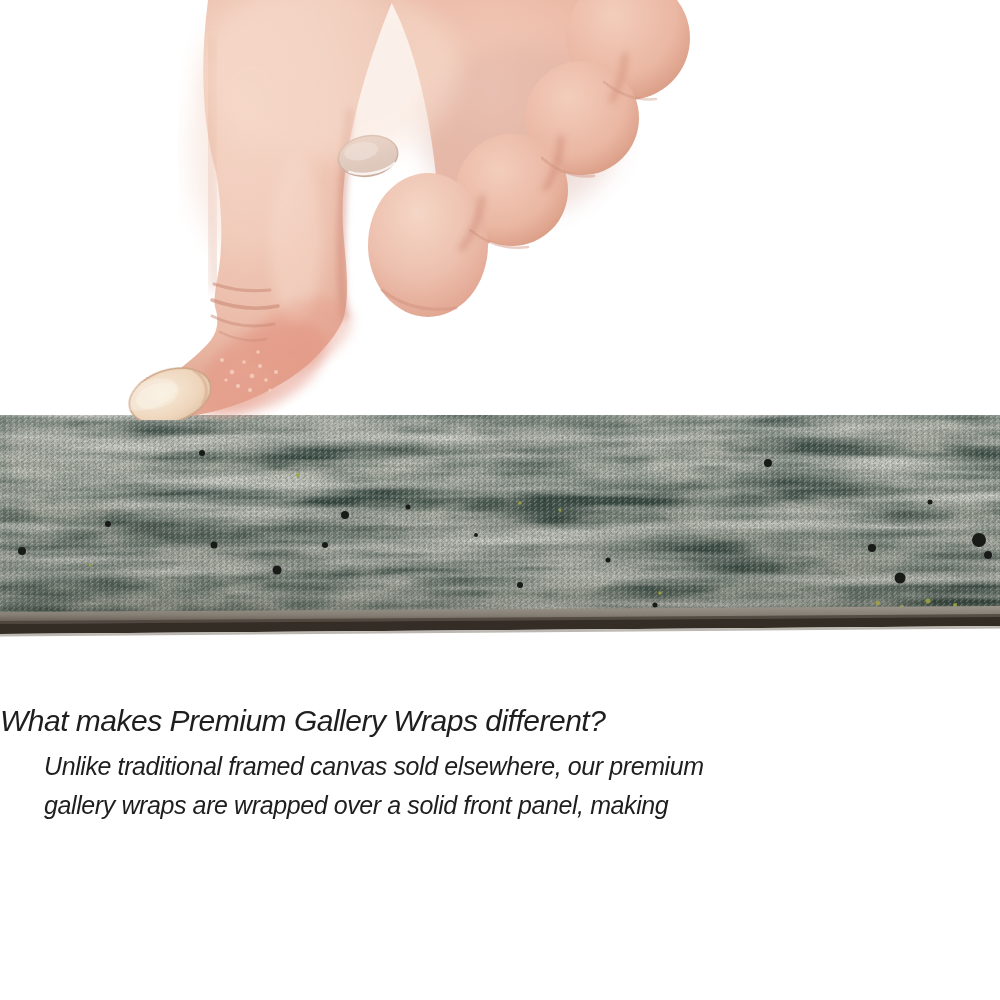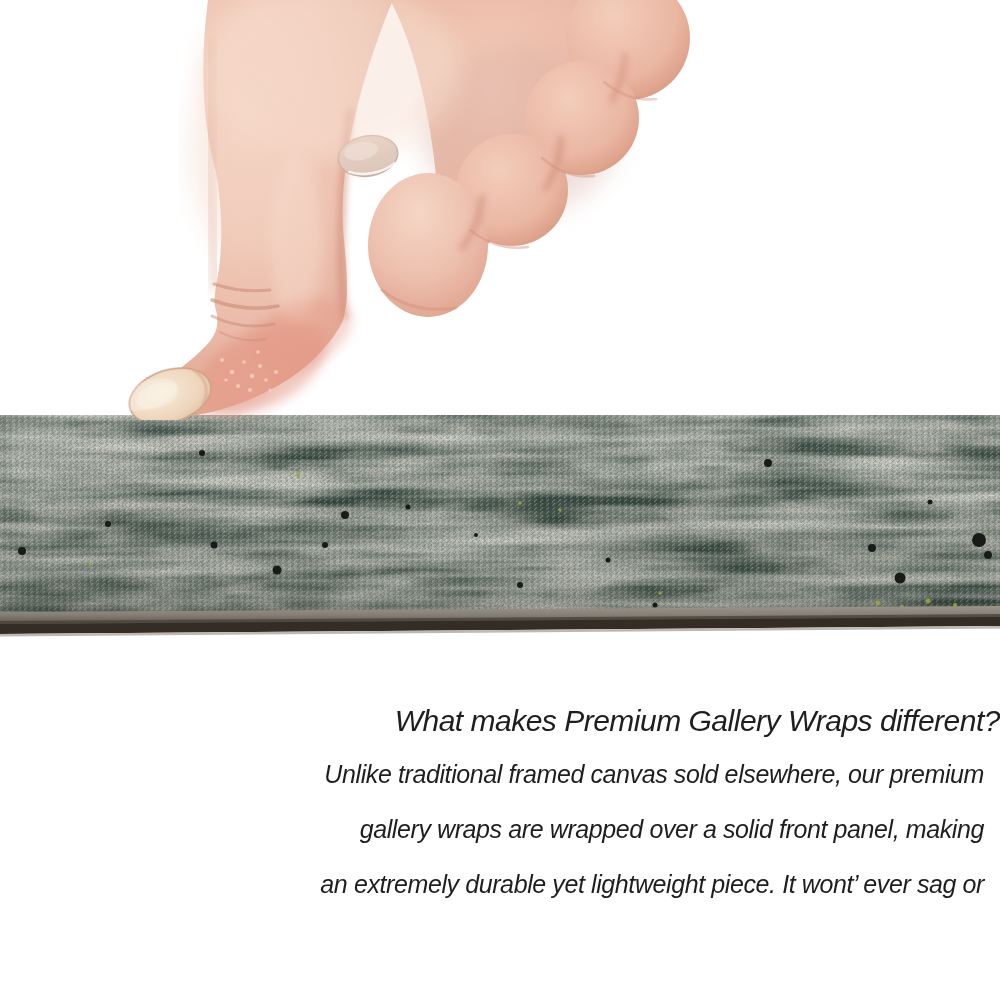--- a/index.html
+++ b/index.html
@@ -3,28 +3,28 @@
 <meta charset="utf-8">
 <style>
   html,body{margin:0;padding:0;background:#ffffff;}
   .stage{
     position:relative;width:1000px;height:1000px;background:#ffffff;overflow:hidden;
     font-family:"Liberation Sans",sans-serif;
   }
   .hand-wrap{position:absolute;top:0;left:0;width:1000px;height:420px;z-index:2;}
   .band-wrap{position:absolute;top:415px;left:0;width:1000px;height:224px;z-index:1;}
   .caption{
-    position:absolute;top:703px;left:0;width:1000px;text-align:right;
+    position:absolute;top:703px;left:0;width:1000px;text-align:left;
     color:#1e1e1e;font-style:italic;z-index:3;
   }
   .caption h2{
     font-size:30px;line-height:36px;font-weight:400;margin:0 0 8px 0;letter-spacing:-0.5px;
   }
   .caption p{
-    font-size:25px;line-height:39px;font-weight:400;margin:16px;letter-spacing:-0.4px;padding-left:44px;
+    font-size:25px;line-height:39px;font-weight:400;margin:0;letter-spacing:-0.4px;padding-left:44px;
   }
   svg{display:block;}
 </style>
 </head>
 <body>
 
 <div class="stage">
 
   <div class="hand-wrap">
     <svg width="1000" height="420" viewBox="0 0 1000 420">
@@ -237,16 +237,15 @@
         <polygon points="0,209 1000,202 1000,211 0,219" fill="#342d26"></polygon>
         <polygon points="0,219 1000,211 1000,213.5 0,221.5" fill="#bdb9b2"></polygon>
       </g>
     </svg>
   </div>
 
   <section class="caption">
     <h2>What makes Premium Gallery Wraps different?</h2>
     <p>Unlike traditional framed canvas sold elsewhere, our premium</p>
     <p>gallery wraps are wrapped over a solid front panel, making</p>
-    <p>an extremely durable yet lightweight piece. It wont’ ever sag or</p>
   </section>
 
 </div>
 
 </body></html>

